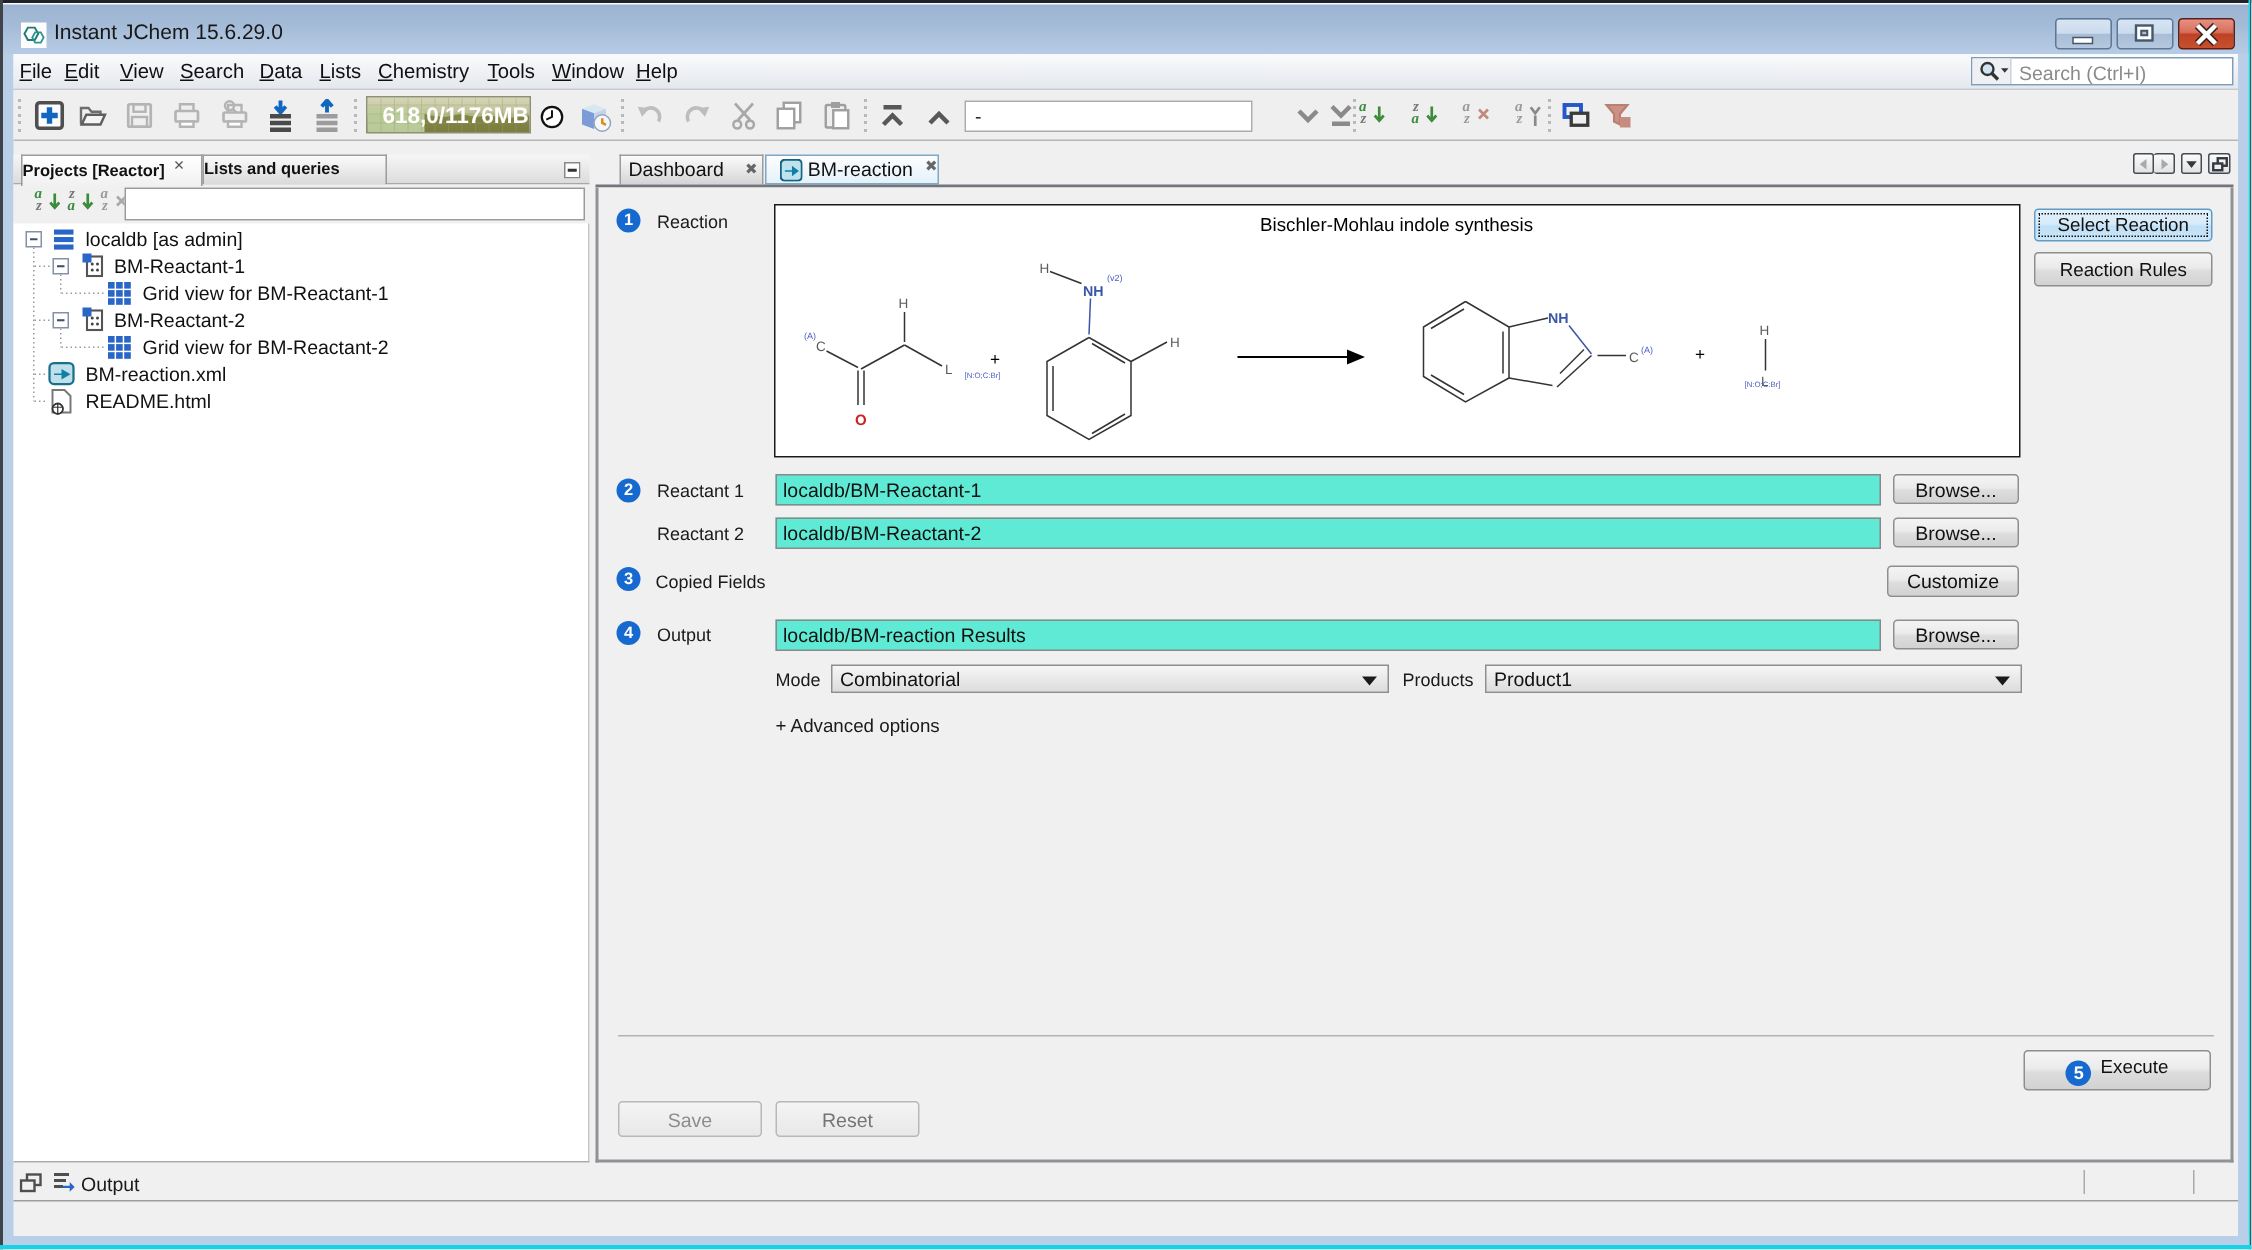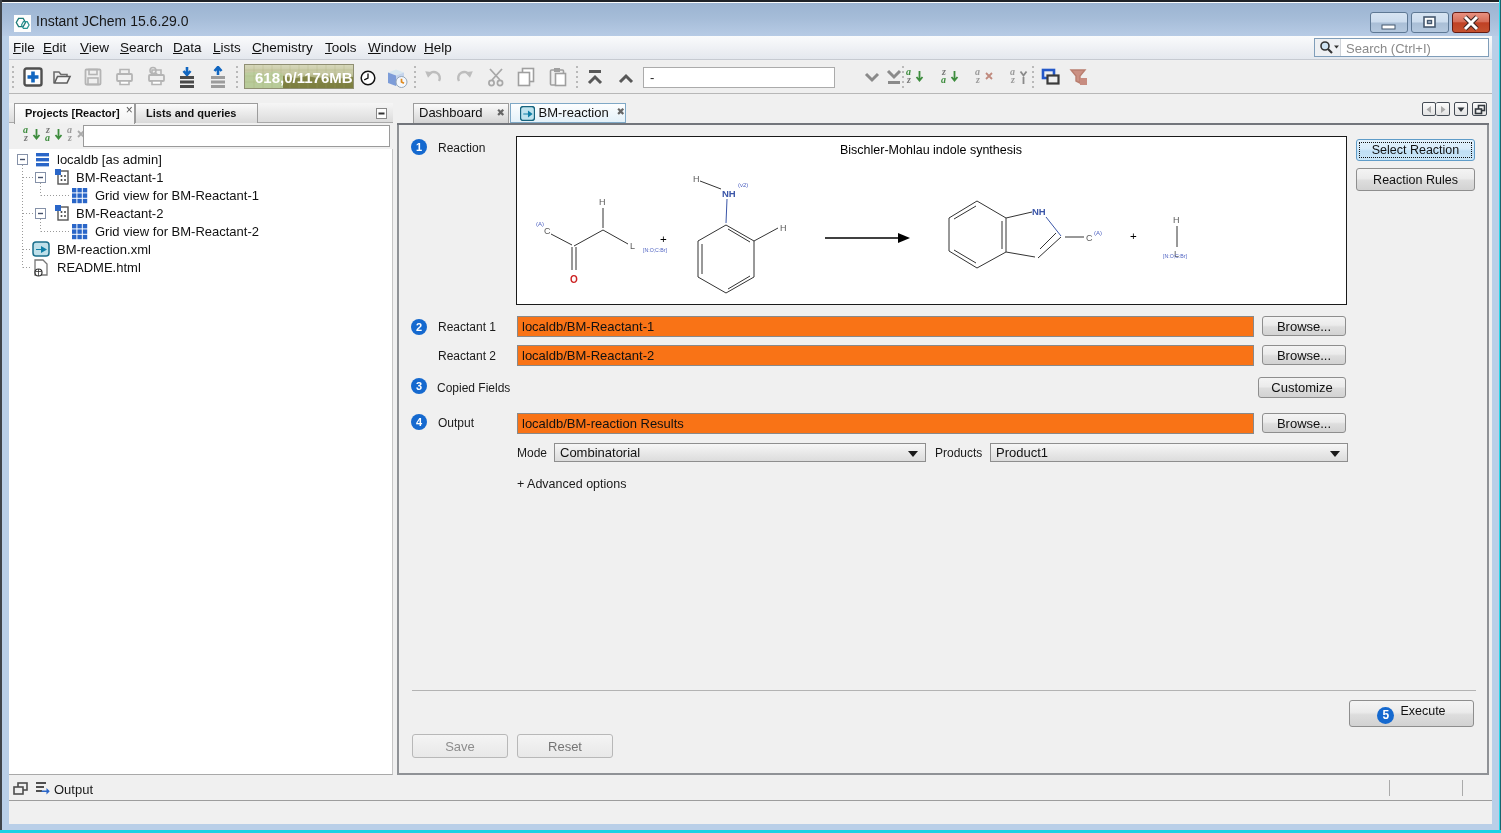--- a/index.html
+++ b/index.html
@@ -57,21 +57,21 @@
 .sz2 { left:1px; top:-1px; color:#777; }
 .sa2 { left:0; top:7px; color:#3d8c3d; }
 .sag { left:0; top:-1px; color:#9a9a9a; }
 .szg { left:1px; top:7px; color:#9a9a9a; }
 
 #lp-tabrow { left:9px; top:103px; width:384px; height:20px; background:linear-gradient(180deg,#f6f6f6,#dcdcdc); border-bottom:1px solid #a8a8a8; }
 #lp-minibar { left:9px; top:123px; width:384px; height:26px; background:#f0f0f0; }
 #lp-input { left:83px; top:125px; width:307px; height:22px; background:#fff; border:1px solid #9a9a9a; position:absolute; }
 #lp-tree { left:9px; top:149px; width:384px; height:626px; background:#fff; border-bottom:1px solid #a9a9a9; border-right:1px solid #c6c6c6; }
 .lptab { position:absolute; top:0; height:20px; line-height:19px; font-weight:bold; font-size:11px;
-  padding-left:10px; background:linear-gradient(180deg,#fbfbfb,#d9d9d9); border:1px solid #9c9c9c; border-bottom:none; color:#111; }
+  padding-left:0; background:linear-gradient(180deg,#fbfbfb,#d9d9d9); border:1px solid #9c9c9c; border-bottom:none; color:#111; }
 .lptab.active { background:linear-gradient(180deg,#ffffff,#f1f1f1); height:21px; z-index:2; }
 .tclose { font-weight:normal; color:#555; font-size:12px; position:relative; top:-3px; margin-left:6px; }
 .lp-minbtn { position:absolute; right:6px; top:4px; }
 .trow { position:absolute; font-size:13px; color:#111; }
 
 #ed-tabrow { left:397px; top:103px; width:1095px; height:20px; background:#f0f0f0; }
 #ed-darkline { left:397px; top:123px; width:1092px; height:2px; background:#72757b; }
 #ed-panel { left:397px; top:125px; width:1092px; height:650px; background:#f0f0f0;
   border-left:2px solid #8f9296; border-right:2px solid #8f9296; border-bottom:2px solid #8f9296; }
 .edtab { position:absolute; top:0; height:20px; line-height:18px; font-size:13px; color:#111;
@@ -82,21 +82,21 @@
 .navb { height:14px; border:1.5px solid #444b54; border-radius:2px; background:linear-gradient(180deg,#fbfbfb,#e3e3e3); display:flex; align-items:center; justify-content:center; }
 .numc { position:absolute; width:16px; height:16px; border-radius:50%; background:#1569cf; color:#fff; font-size:11px; font-weight:bold; text-align:center; line-height:16px; }
 .flabel { position:absolute; font-size:12px; color:#1a1a1a; }
 #rxnbox { left:117px; top:11px; width:831px; height:169px; background:#fff; border:1px solid #1a1a1a; }
 .wbtn { position:absolute; font-family:"Liberation Sans", sans-serif; font-size:13px; color:#111;
   background:linear-gradient(180deg,#f4f4f4 0%,#ebebeb 45%,#dddddd 55%,#d2d2d2 100%);
   border:1px solid #8e8e8e; border-radius:3px; }
 .wbtn.dis { color:#8d8d8d; border-color:#b8b8b8; background:linear-gradient(180deg,#f4f4f4,#e8e8e8); }
 .wbtn.selre { background:linear-gradient(180deg,#e3f1fb 0%,#d7ebfa 45%,#c0e0f6 55%,#cbe6f8 100%);
   border:1px solid #5f9cc8; outline:1px dotted #111; outline-offset:-4px; }
-.tfield { position:absolute; background:#f97316; border:1px solid #898989; font-size:13px; color:#111;
+.tfield { position:absolute; background:#5eead4; border:1px solid #898989; font-size:13px; color:#111;
   padding:2px 0 0 4px; overflow:hidden; white-space:nowrap; }
 .combo { position:absolute; background:linear-gradient(180deg,#f6f6f6,#e9e9e9 50%,#dcdcdc); border:1px solid #8e8e8e; font-size:13px; color:#111; padding:1px 0 0 5px; }
 .carrow { position:absolute; right:6px; top:6px; }
 
 #statusline { left:9px; top:800px; width:1483px; height:1px; background:#9d9d9d; }
 #statusrow { left:9px; top:777px; width:1483px; height:23px; background:#f0f0f0; }
 </style>
 </head>
 <body>
 <div id="win">

